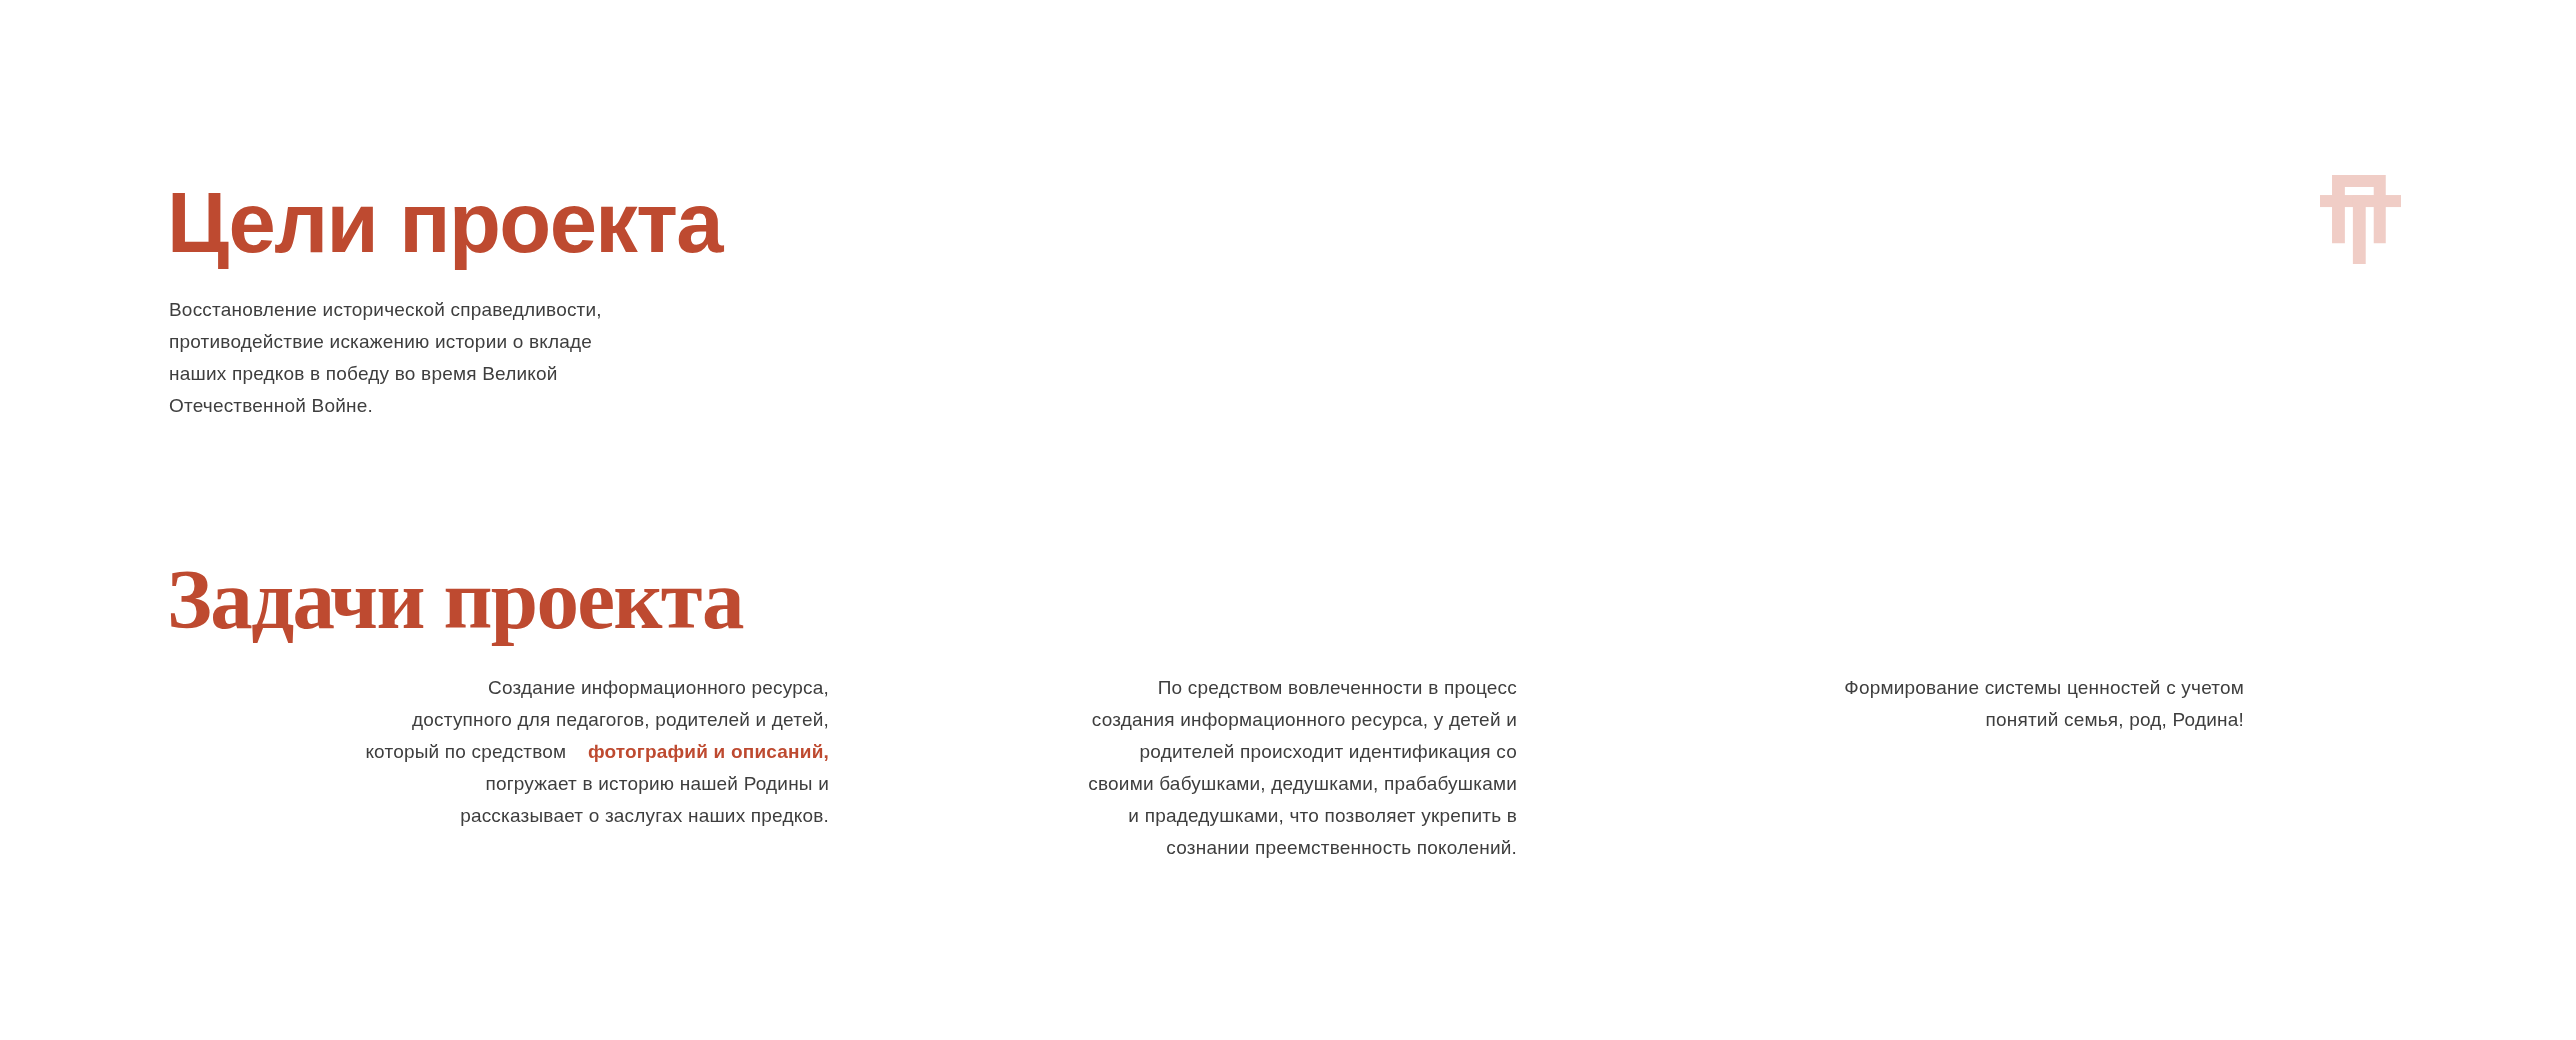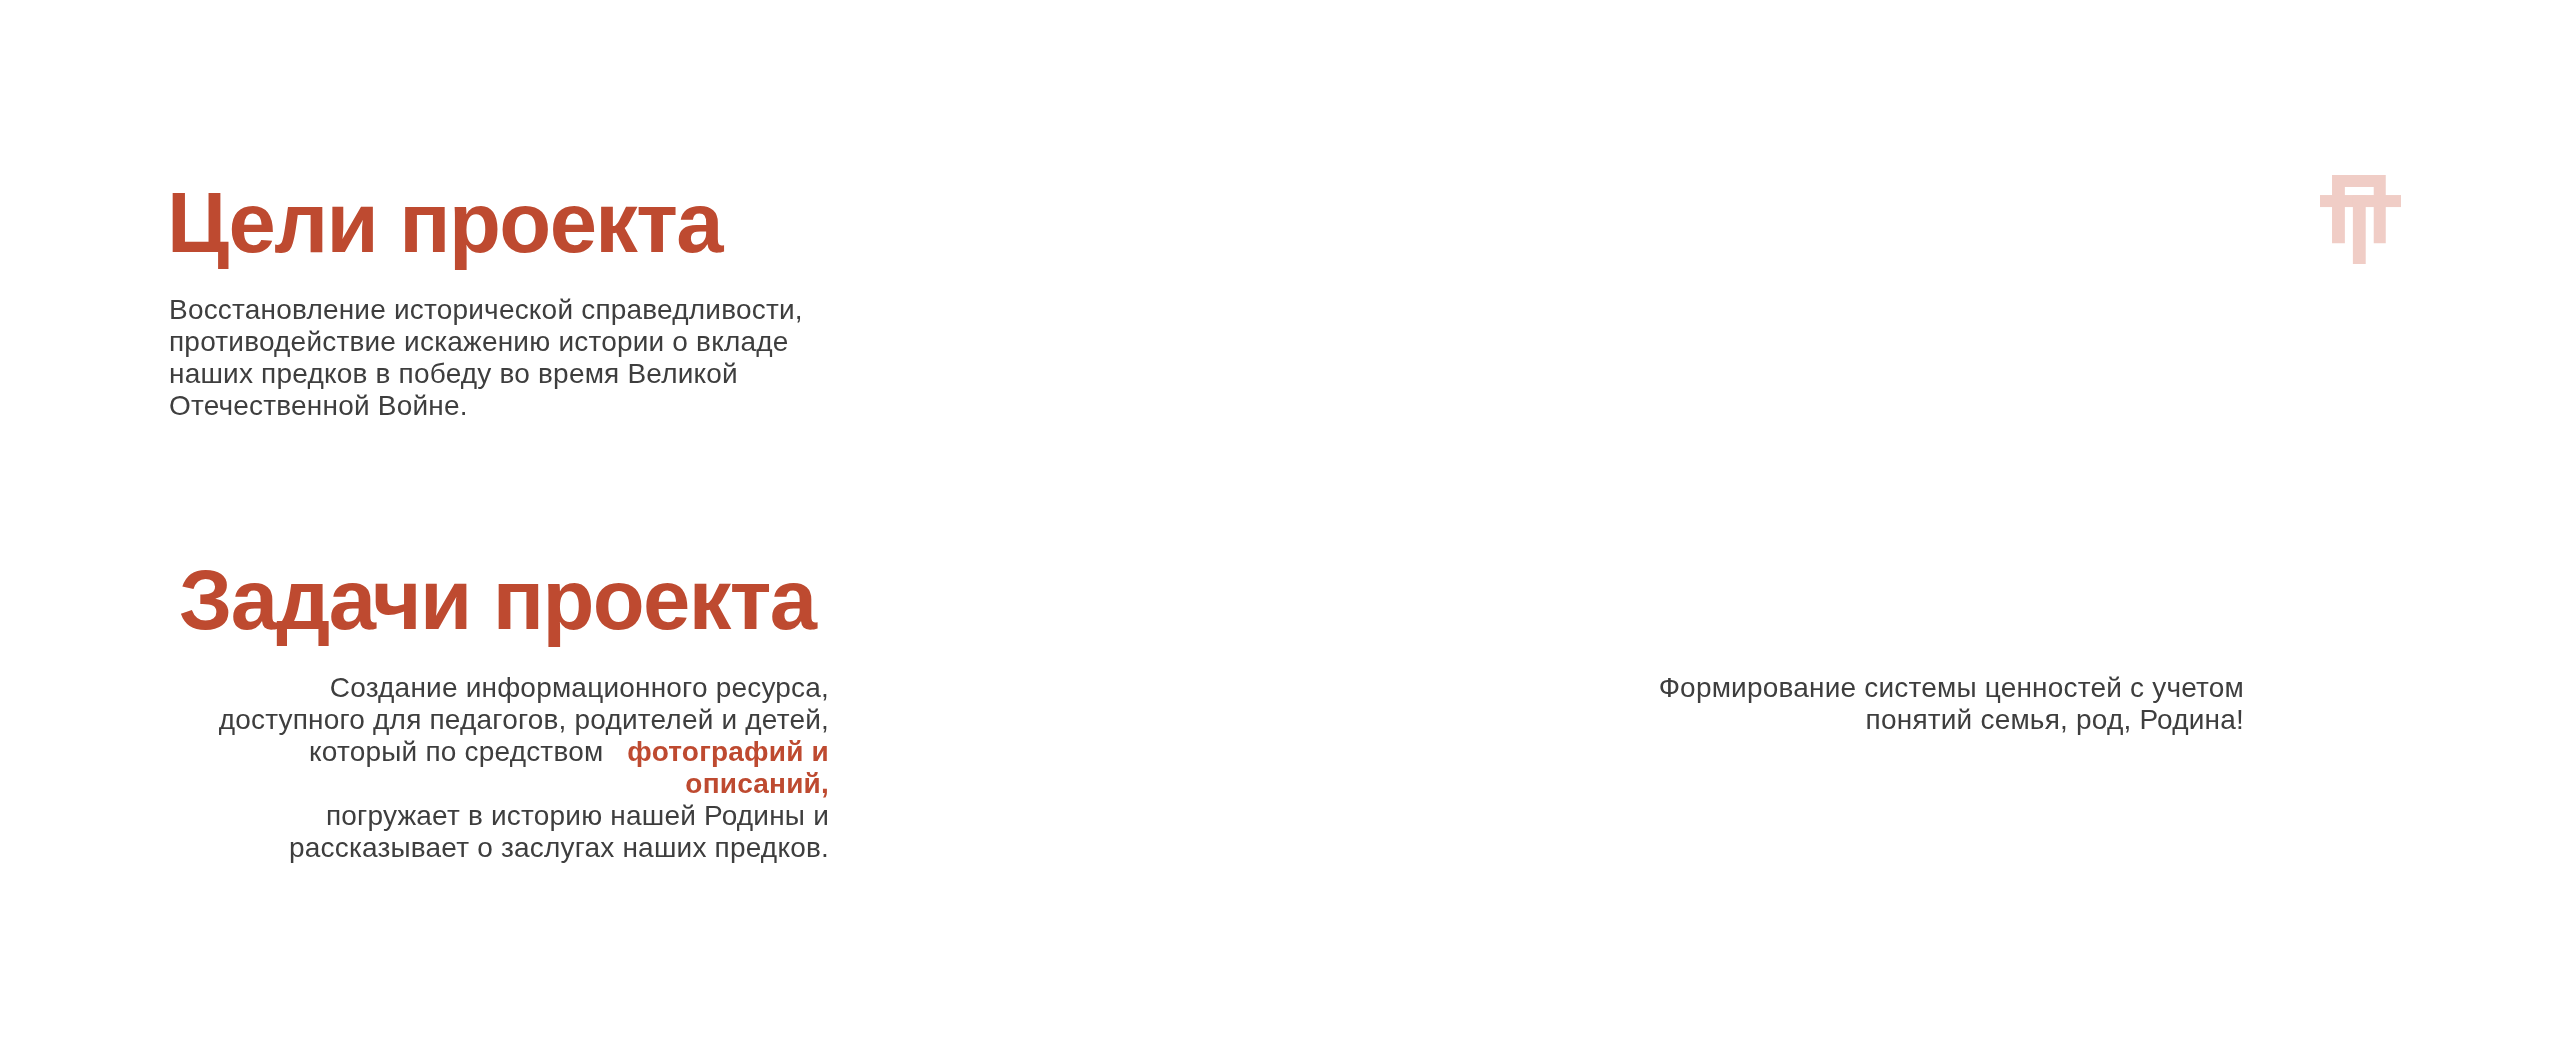--- a/index.html
+++ b/index.html
@@ -22,26 +22,26 @@
     position:absolute;
     margin:0;
     font-size:85px;
     line-height:1;
     font-weight:700;
     letter-spacing:-1.6px;
     color:var(--accent);
     white-space:nowrap;
   }
   .section-title.goals{left:167px;top:180px;}
-  .section-title.tasks{left:179px;top:557px;}
+  .section-title.tasks{left:167px;top:557px;font-family:Liberation Serif, serif;}
   .col{
     position:absolute;
     margin:0;
     width:660px;
-    font-size:28px;
+    font-size:19px;
     line-height:32px;
     letter-spacing:0.2px;
     color:var(--body-text);
     white-space:pre-line;
   }
   .row-goals{top:294px;}
   .row-tasks{top:672px;text-align:right;}
   .col.c1{left:169px;}
   .col.c2{left:857px;}
   .col.c3{left:1584px;}
@@ -72,20 +72,26 @@
 
 
   <h1 class="section-title tasks">Задачи проекта</h1>
 
   <p class="col c1 row-tasks"><span>Создание информационного ресурса,
 доступного для педагогов, родителей и детей,
 который по средством </span><span class="accent-inline">фотографий и описаний,</span><span>
 погружает в историю нашей Родины и
 рассказывает о заслугах наших предков.</span></p>
 
+  <p class="col c2 row-tasks">По средством вовлеченности в процесс
+создания информационного ресурса, у детей и
+родителей происходит идентификация со
+своими бабушками, дедушками, прабабушками
+и прадедушками, что позволяет укрепить в
+сознании преемственность поколений.</p>
 
   <p class="col c3 row-tasks">Формирование системы ценностей с учетом
 понятий семья, род, Родина!</p>
 
   <svg class="logo" viewBox="0 0 101 111" xmlns="http://www.w3.org/2000/svg" aria-hidden="true">
     <path d="M15,0 H82 V85 H67 V15 H31 V85 H15 Z" fill="var(--logo)"></path>
     <rect x="0" y="25" width="101" height="15" fill="var(--logo)"></rect>
     <rect x="41" y="25" width="16" height="86" fill="var(--logo)"></rect>
   </svg>
 

